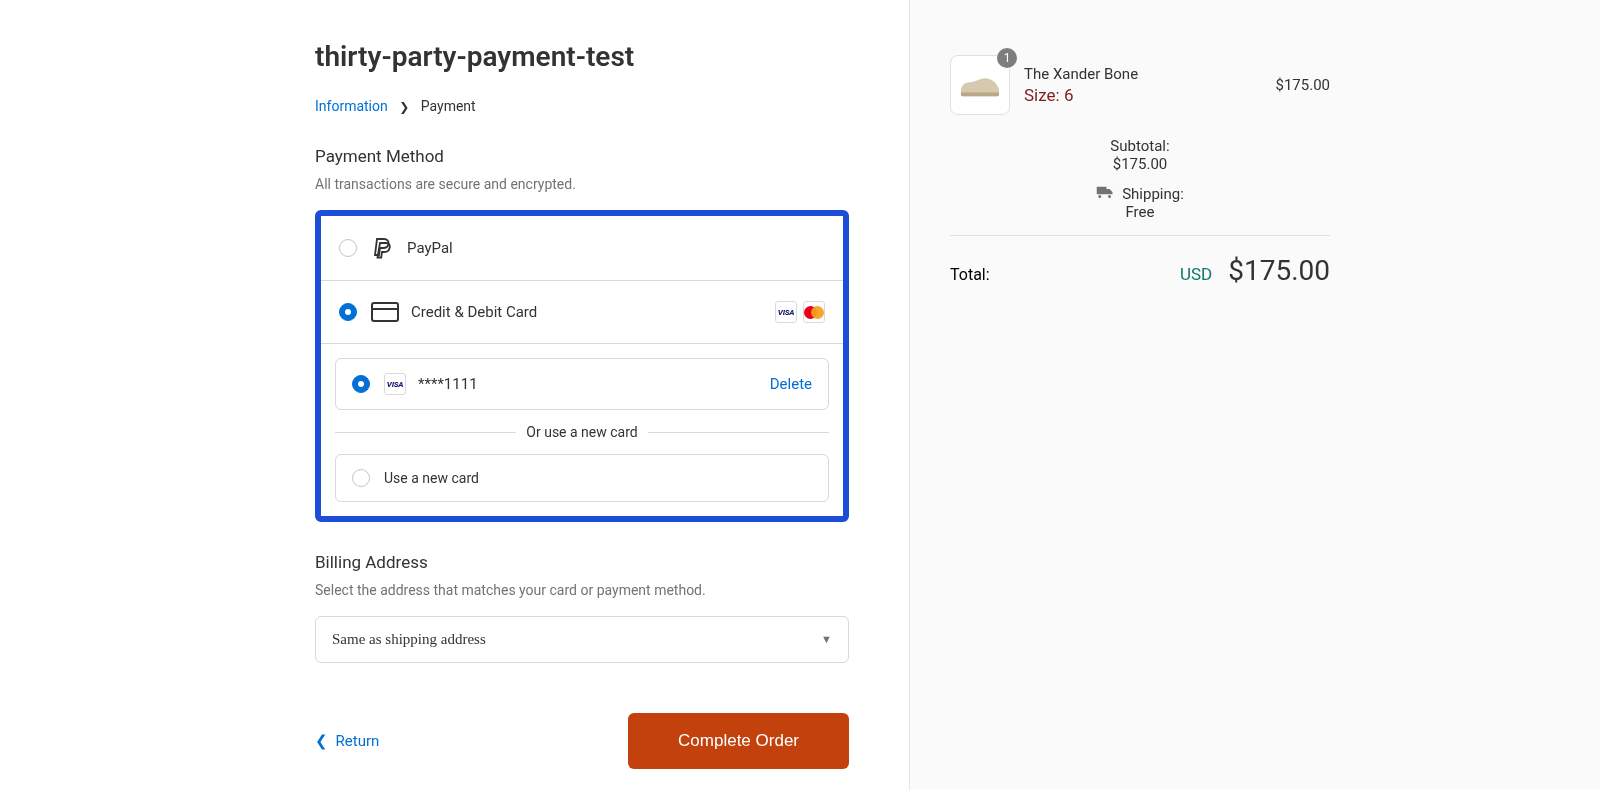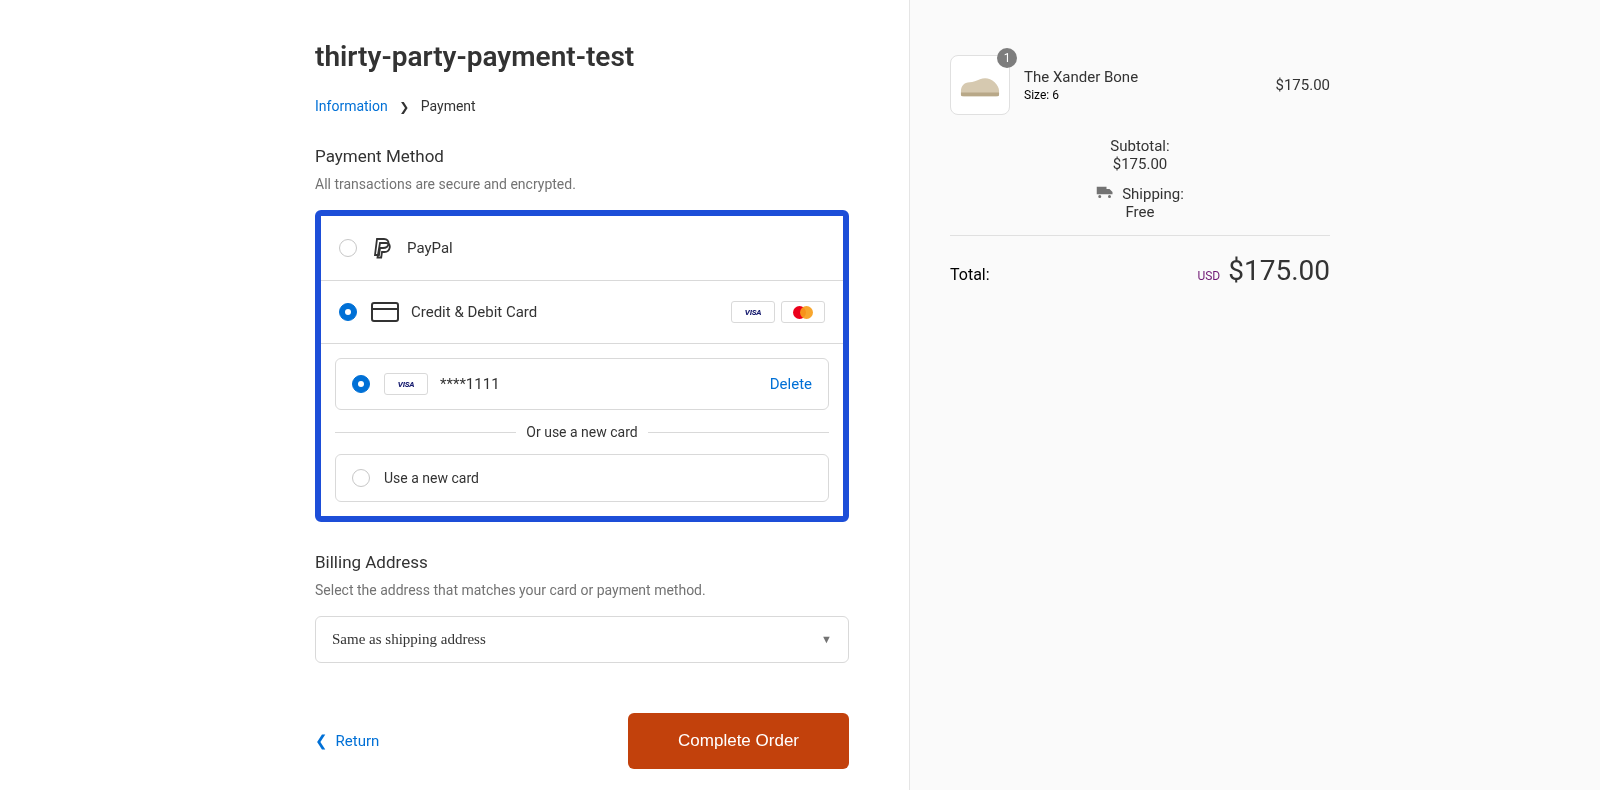--- a/index.html
+++ b/index.html
@@ -84,21 +84,21 @@
       transform: translate(-50%, -50%);
     }
     .pm-icon {
       margin-right: 12px;
       display: flex;
       align-items: center;
     }
     .pm-label { font-size: 15px; color: #333; }
     .pm-right { margin-left: auto; display: flex; gap: 6px; }
     .card-brand {
-      width: 44px; height: 22px;
+      width: 22px; height: 22px;
       border: 1px solid #d9d9d9;
       border-radius: 3px;
       display: flex;
       align-items: center;
       justify-content: center;
       background: #fff;
     }
     .visa-text { font-size: 8px; font-weight: 800; color: #1a1f71; font-style: italic; letter-spacing: -0.3px; }
     .mc-circles {
       position: relative;
@@ -206,41 +206,41 @@
       width: 20px; height: 20px;
       border-radius: 50%;
       background: #7d7d7d;
       color: #fff;
       font-size: 12px;
       display: flex;
       align-items: center;
       justify-content: center;
     }
     .item-info .name { font-size: 15px; color: #333; }
-    .item-info .variant { font-size: 12px; color: #000000; margin-top: 2px; }
+    .item-info .variant { font-size: 17px; color: #7f1d1d; margin-top: 2px; }
     .item-price { margin-left: auto; font-size: 15px; color: #333; }
     .summary-row {
       display: flex;
       justify-content: space-between;
       font-size: 15px;
       color: #333;
       margin-bottom: 12px;
       align-items: center;
       flex-direction: column;
     }
     .summary-row .ship-label { display: flex; align-items: center; gap: 8px; }
     .truck-icon { color: #737373; }
     .totals-divider { height: 1px; background: #e0e0e0; margin: 14px 0 18px; }
     .total-row {
       display: flex;
       align-items: baseline;
       justify-content: space-between;
     }
     .total-row .label { font-size: 16px; color: #000000; }
-    .total-row .currency { font-size: 12px; color: #701a75; margin-right: 4px; }
+    .total-row .currency { font-size: 17px; color: #0f766e; margin-right: 12px; }
     .total-row .amount { font-size: 28px; color: #333; font-weight: 400; }
     .card-outline-icon {
       width: 28px; height: 20px;
       border: 2px solid #333;
       border-radius: 3px;
       position: relative;
     }
     .card-outline-icon::after {
       content: "";
       position: absolute;

